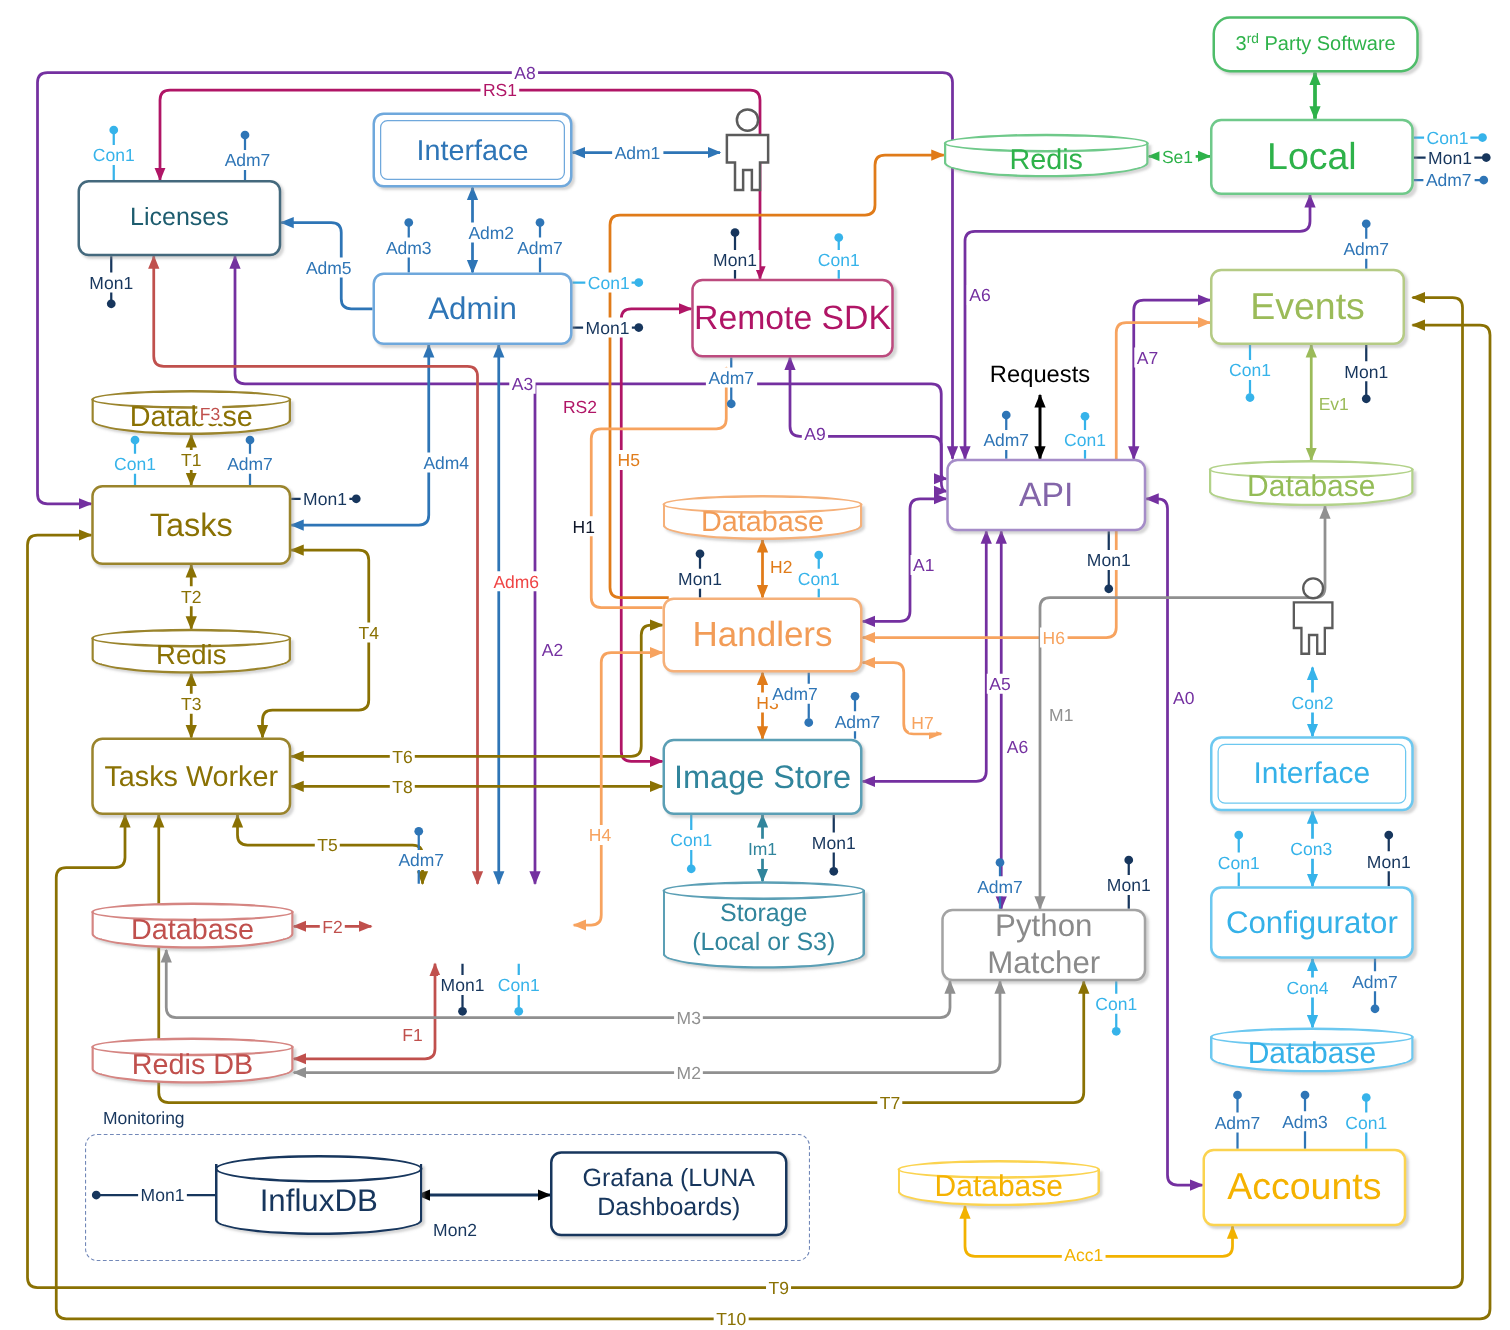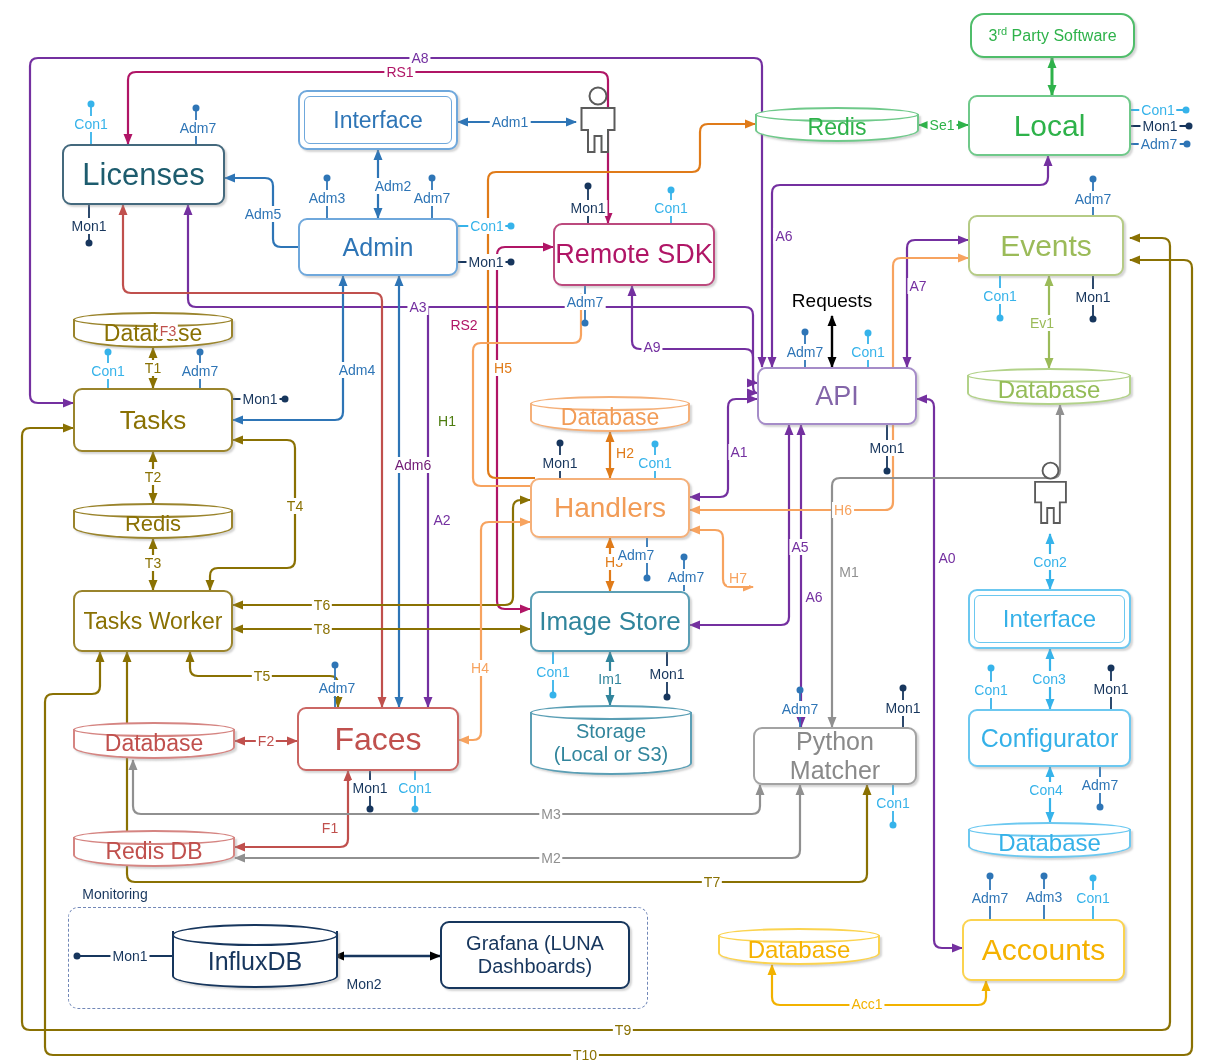--- a/index.html
+++ b/index.html
@@ -222,21 +222,21 @@
     <line x1="1093" y1="919" x2="1093" y2="880" stroke="#36b3ea"></line>
         <circle cx="1093" cy="878" r="3.5" fill="#36b3ea"></circle>
     <line x1="172" y1="956" x2="80" y2="956" stroke="#17365d"></line>
         <circle cx="77" cy="956" r="3.5" fill="#17365d"></circle>
   </g>
 </svg>
 
 <div class="group" style="left:68px;top:907px;width:578px;height:100px;"></div>
 <span class="glabel" style="left:115px;top:894px;">Monitoring</span>
 
-<div class="node" style="left:62px;top:144px;width:163px;height:61px;border-color:#44697d;color:#1d5c6e;font-size:31px;">
+<div class="node" style="left:62px;top:144px;width:163px;height:61px;border-color:#44697d;color:#1d5c6e;font-size:20px;">
       <span>Licenses</span>
     </div>
 
 <div class="node" style="left:298px;top:90px;width:160px;height:60px;border-color:#6fa8dc;color:#2e75b6;">
   <div class="inner">
         <span style="font-size:23px;">Interface</span>
       </div>
 </div>
 
 <div class="node" style="left:298px;top:218px;width:160px;height:58px;border-color:#6fa8dc;color:#2e75b6;font-size:25px;">
@@ -320,23 +320,20 @@
     </div>
 
 <div class="cyl" style="left:530px;top:705px;width:162px;height:70px;--c:#5b9fb5;color:#31859c;font-size:20px;">
   <div class="body"></div>
       <div class="top"></div>
   <div class="lbl">
         <span><span>Storage</span><br><span>(Local or S3)</span></span>
       </div>
 </div>
 
-<div class="node" style="left:297px;top:707px;width:162px;height:64px;border-color:#cb6764;color:#c0504d;font-size:32px;">
-      <span>Faces</span>
-    </div>
 
 <div class="cyl" style="left:73px;top:722px;width:162px;height:37px;--c:#d58582;color:#c0504d;font-size:23px;">
   <div class="body"></div>
       <div class="top"></div>
   <div class="lbl">
         <span>Database</span>
       </div>
 </div>
 
 <div class="cyl" style="left:73px;top:830px;width:162px;height:37px;--c:#d58582;color:#c0504d;font-size:23px;">
@@ -409,26 +406,26 @@
 <span class="elabel" style="left:420px;top:58px;color:#7430a0;">A8</span>
 <span class="elabel" style="left:400px;top:72px;color:#b01566;">RS1</span>
 <span class="elabel" style="left:510px;top:122px;color:#2e75b6;">Adm1</span>
 <span class="elabel" style="left:393px;top:186px;color:#2e75b6;">Adm2</span>
 <span class="elabel" style="left:263px;top:214px;color:#2e75b6;">Adm5</span>
 <span class="elabel" style="left:168px;top:293px;color:#c0504d;margin-top:38px;">F3</span>
 <span class="elabel" style="left:418px;top:307px;color:#7430a0;">A3</span>
 <span class="elabel" style="left:464px;top:325px;color:#b01566;">RS2</span>
 <span class="elabel" style="left:357px;top:370px;color:#2e75b6;">Adm4</span>
 <span class="elabel" style="left:503px;top:368px;color:#e07b19;">H5</span>
-<span class="elabel" style="left:447px;top:421px;color:#4d7c0f;">H1</span>
+<span class="elabel" style="left:467px;top:421px;color:#0f172a;">H1</span>
 <span class="elabel" style="left:153px;top:368px;color:#8a7103;">T1</span>
 <span class="elabel" style="left:153px;top:477px;color:#8a7103;">T2</span>
 <span class="elabel" style="left:153px;top:563px;color:#8a7103;">T3</span>
 <span class="elabel" style="left:295px;top:506px;color:#8a7103;">T4</span>
-<span class="elabel" style="left:413px;top:465px;color:#701a75;">Adm6</span>
+<span class="elabel" style="left:413px;top:465px;color:#ef4444;">Adm6</span>
 <span class="elabel" style="left:442px;top:520px;color:#7430a0;">A2</span>
 <span class="elabel" style="left:322px;top:605px;color:#8a7103;">T6</span>
 <span class="elabel" style="left:322px;top:629px;color:#8a7103;">T8</span>
 <span class="elabel" style="left:262px;top:676px;color:#8a7103;">T5</span>
 <span class="elabel" style="left:480px;top:668px;color:#f7a35f;">H4</span>
 <span class="elabel" style="left:266px;top:741px;color:#c0504d;">F2</span>
 <span class="elabel" style="left:330px;top:828px;color:#c0504d;">F1</span>
 <span class="elabel" style="left:551px;top:814px;color:#909090;">M3</span>
 <span class="elabel" style="left:551px;top:858px;color:#909090;">M2</span>
 <span class="elabel" style="left:712px;top:882px;color:#8a7103;">T7</span>
@@ -443,21 +440,21 @@
 <span class="elabel" style="left:843px;top:510px;color:#f7a35f;">H6</span>
 <span class="elabel" style="left:800px;top:547px;color:#7430a0;">A5</span>
 <span class="elabel" style="left:814px;top:597px;color:#7430a0;">A6</span>
 <span class="elabel" style="left:849px;top:572px;color:#909090;">M1</span>
 <span class="elabel" style="left:947px;top:558px;color:#7430a0;">A0</span>
 <span class="elabel" style="left:652px;top:347px;color:#7430a0;">A9</span>
 <span class="elabel" style="left:832px;top:300px;color:#000;font-size:19px;">Requests</span>
 <span class="elabel" style="left:784px;top:236px;color:#7430a0;">A6</span>
 <span class="elabel" style="left:918px;top:286px;color:#7430a0;">A7</span>
 <span class="elabel" style="left:942px;top:125px;color:#2eb24a;">Se1</span>
-<span class="elabel" style="left:1042px;top:323px;color:#9bbb59;">Ev1</span>
+<span class="elabel" style="left:1067px;top:323px;color:#9bbb59;">Ev1</span>
 <span class="elabel" style="left:1050px;top:562px;color:#36b3ea;">Con2</span>
 <span class="elabel" style="left:1049px;top:679px;color:#36b3ea;">Con3</span>
 <span class="elabel" style="left:1046px;top:790px;color:#36b3ea;">Con4</span>
 <span class="elabel" style="left:867px;top:1004px;color:#f2b200;">Acc1</span>
 
 <span class="slabel" style="left:91px;top:124px;color:#36b3ea;">Con1</span>
 <span class="slabel" style="left:198px;top:128px;color:#2e75b6;">Adm7</span>
 <span class="slabel" style="left:89px;top:226px;color:#17365d;">Mon1</span>
 <span class="slabel" style="left:327px;top:198px;color:#2e75b6;">Adm3</span>
 <span class="slabel" style="left:432px;top:198px;color:#2e75b6;">Adm7</span>

